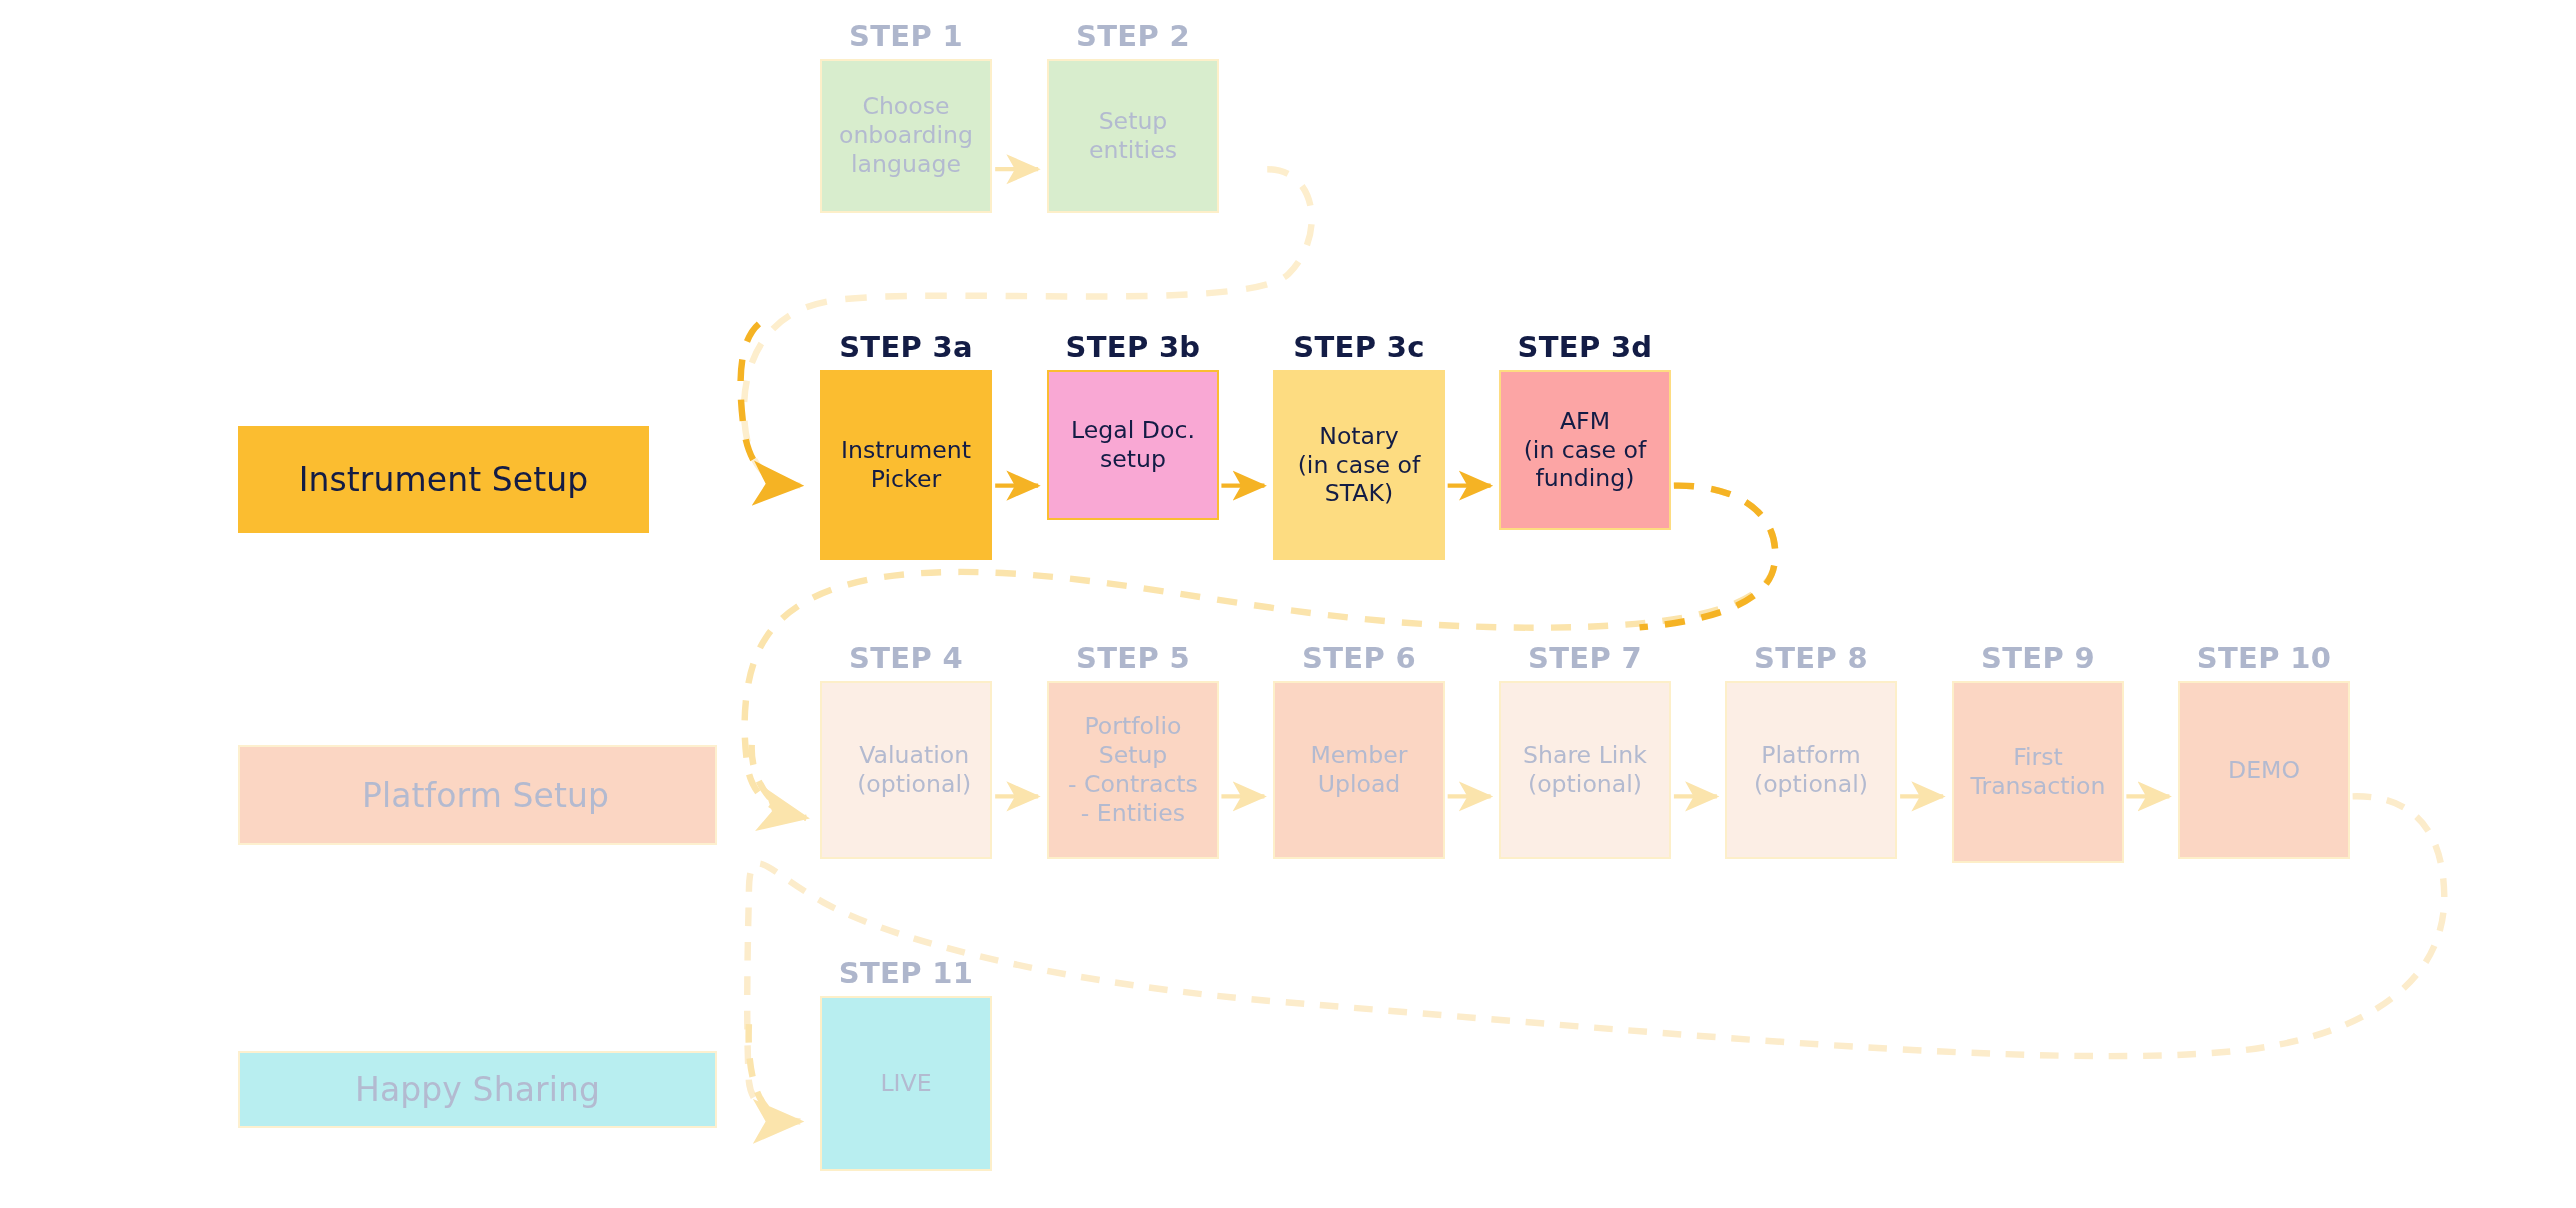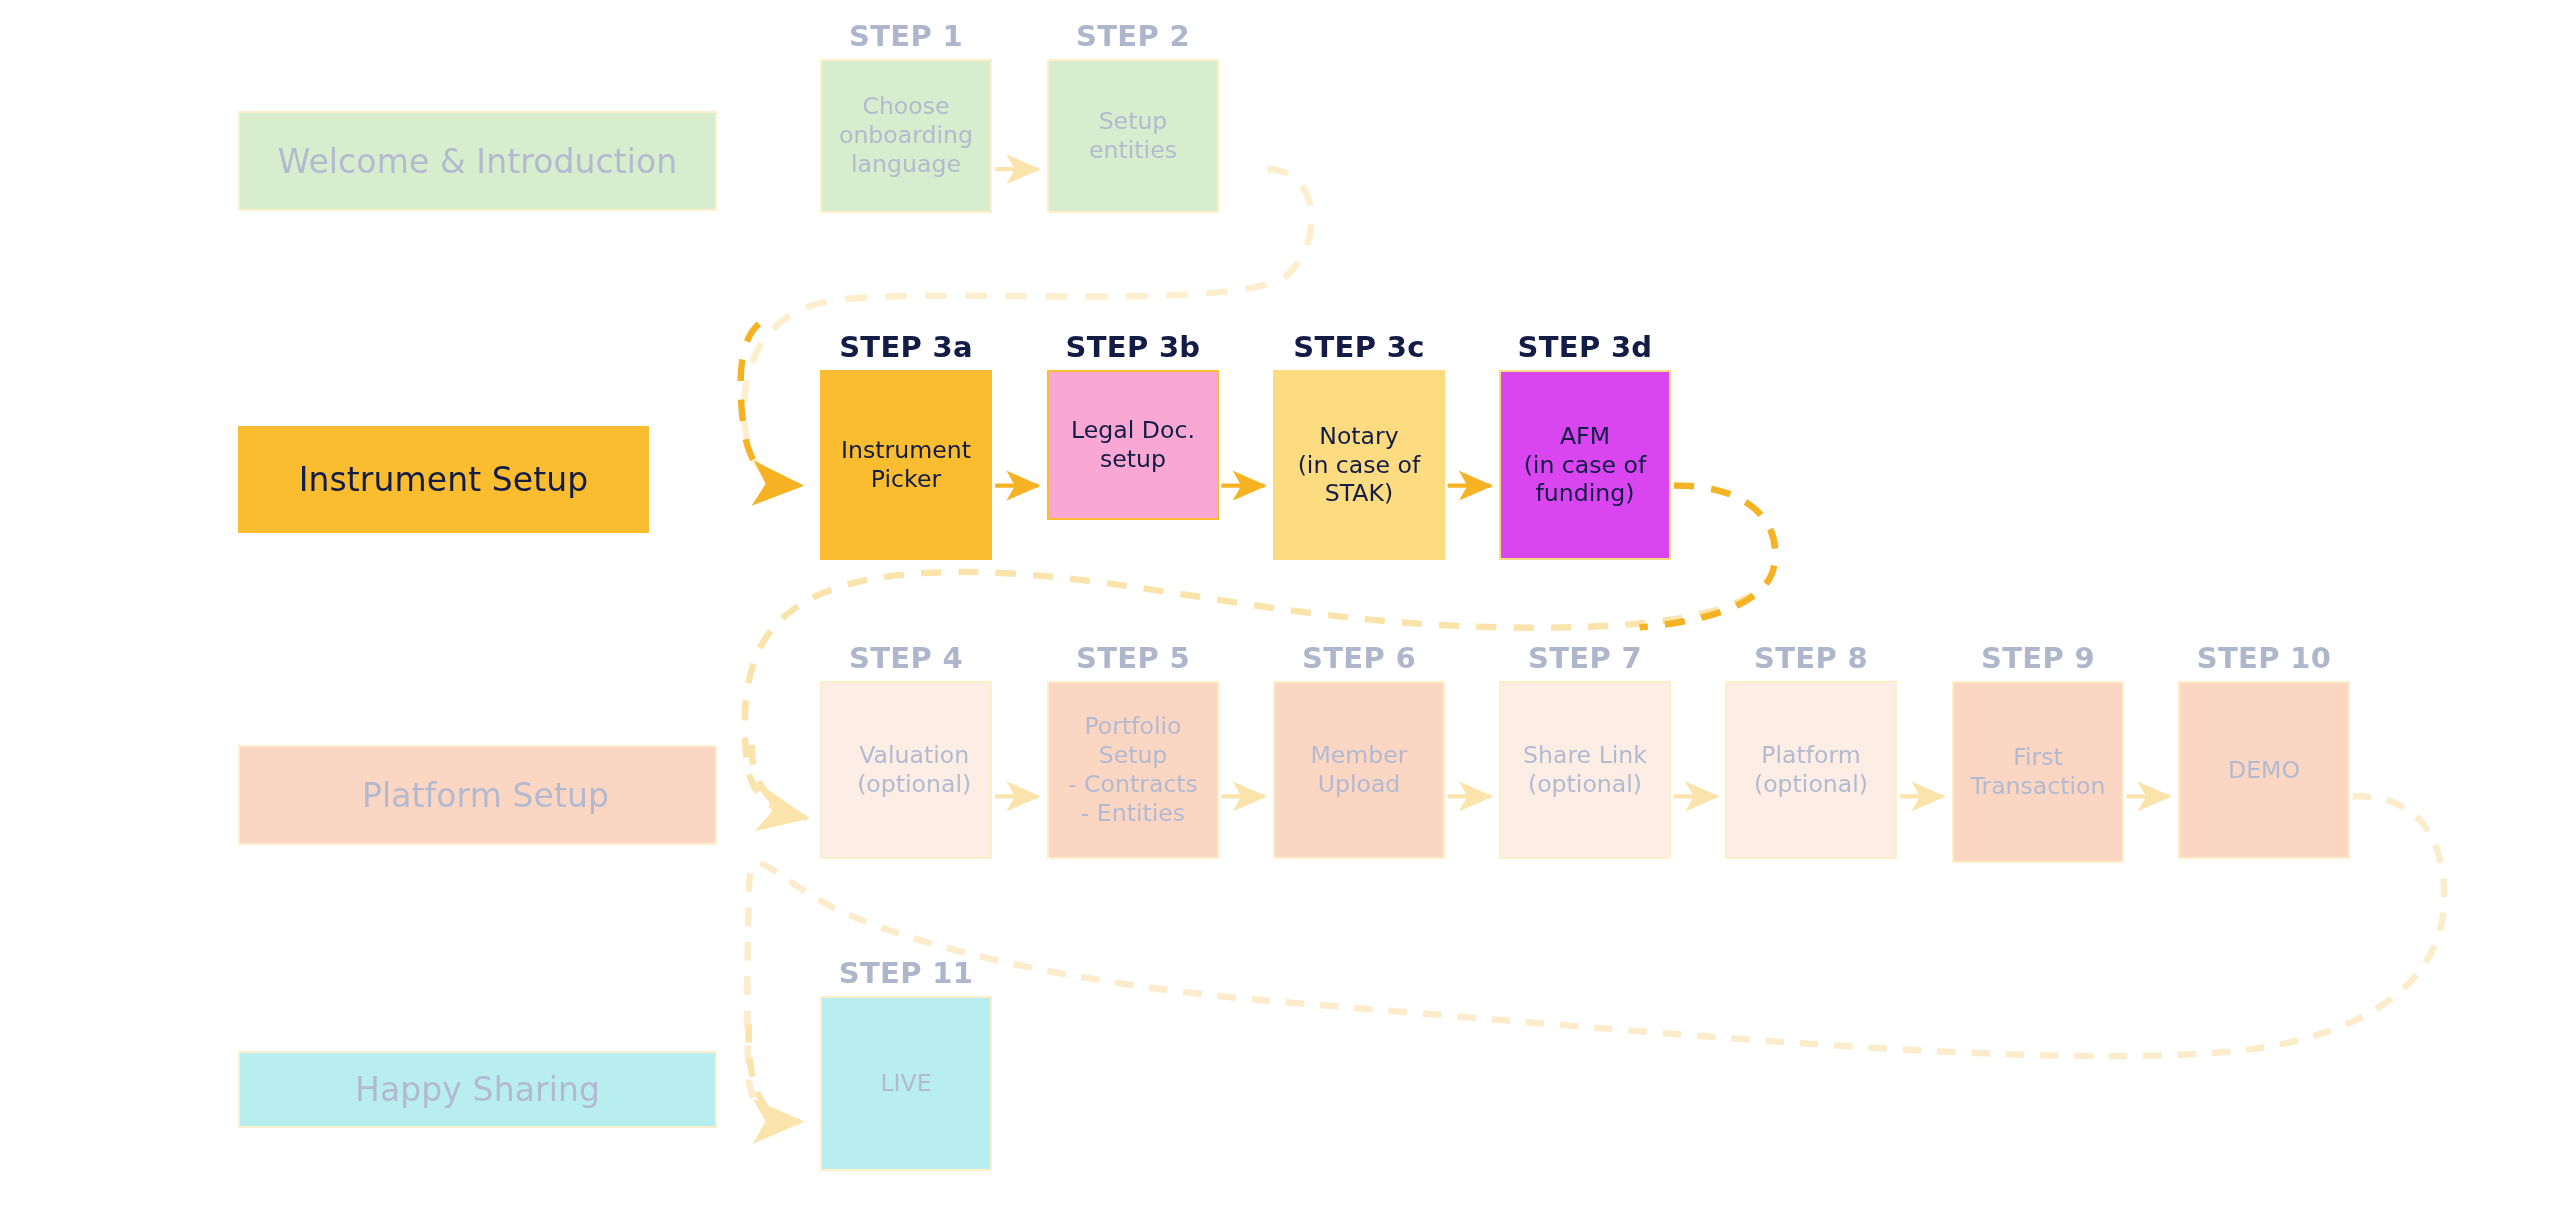--- a/index.html
+++ b/index.html
@@ -120,23 +120,20 @@
     <g>
       <line x1="2970" y1="1112" x2="3030" y2="1112" stroke="#fbe4ac" stroke-width="6" marker-end="url(#ahDim)"></line>
     </g>
 
     <g>
       <path d="M3286,1112 C3360,1110 3412,1148 3414,1250 C3416,1372 3300,1450 3120,1468 C2850,1494 2300,1440 1800,1400 C1500,1376 1260,1320 1150,1260 C1068,1214 1046,1170 1046,1250 C1044,1330 1042,1440 1046,1510 C1050,1548 1082,1564 1118,1566" fill="none" stroke="#fceccb" stroke-width="9" stroke-dasharray="26 22" stroke-linecap="butt"></path>
       <path d="M1046,1430 C1044,1480 1050,1540 1086,1560 C1098,1566 1108,1566 1118,1566" fill="none" stroke="#fbe4ac" stroke-width="9" stroke-dasharray="26 22" stroke-linecap="butt" marker-end="url(#ahFaint)"></path>
     </g>
   </svg>
 
-  <div class="row-label dim" style="left:238px;top:111px;width:479px;height:100px;background:#d8edcd;font-size:33px;">
-    <span>Welcome &amp; Introduction</span>
-  </div>
 
   <div class="row-label active" style="left:238px;top:426px;width:411px;height:107px;background:#fbbd30;border-color:#fbbd30;font-size:33px;">
     <span>Instrument Setup</span>
   </div>
 
   <div class="row-label dim" style="left:238px;top:745px;width:479px;height:100px;background:#fbd6c3;font-size:33px;padding-left:16px;">
     <span>Platform Setup</span>
   </div>
 
   <div class="row-label dim" style="left:238px;top:1051px;width:479px;height:77px;background:#b8eef0;font-size:33px;">
@@ -190,21 +187,21 @@
       <div>
         <span>Notary</span>
         <span>(in case of</span>
         <span>STAK)</span>
       </div>
     </div>
   </div>
 
   <div class="step" style="left:1499px;top:333px;width:172px;">
     <div class="step-head active">STEP 3d</div>
-    <div class="step-box active" style="background:#d946ef;border-color:#fddc81;height:190px;">
+    <div class="step-box active" style="background:#fca5a5;border-color:#fddc81;height:160px;">
       <div>
         <span>AFM</span>
         <span>(in case of</span>
         <span>funding)</span>
       </div>
     </div>
   </div>
 
   <div class="step" style="left:820px;top:644px;width:172px;">
     <div class="step-head dim">STEP 4</div>

